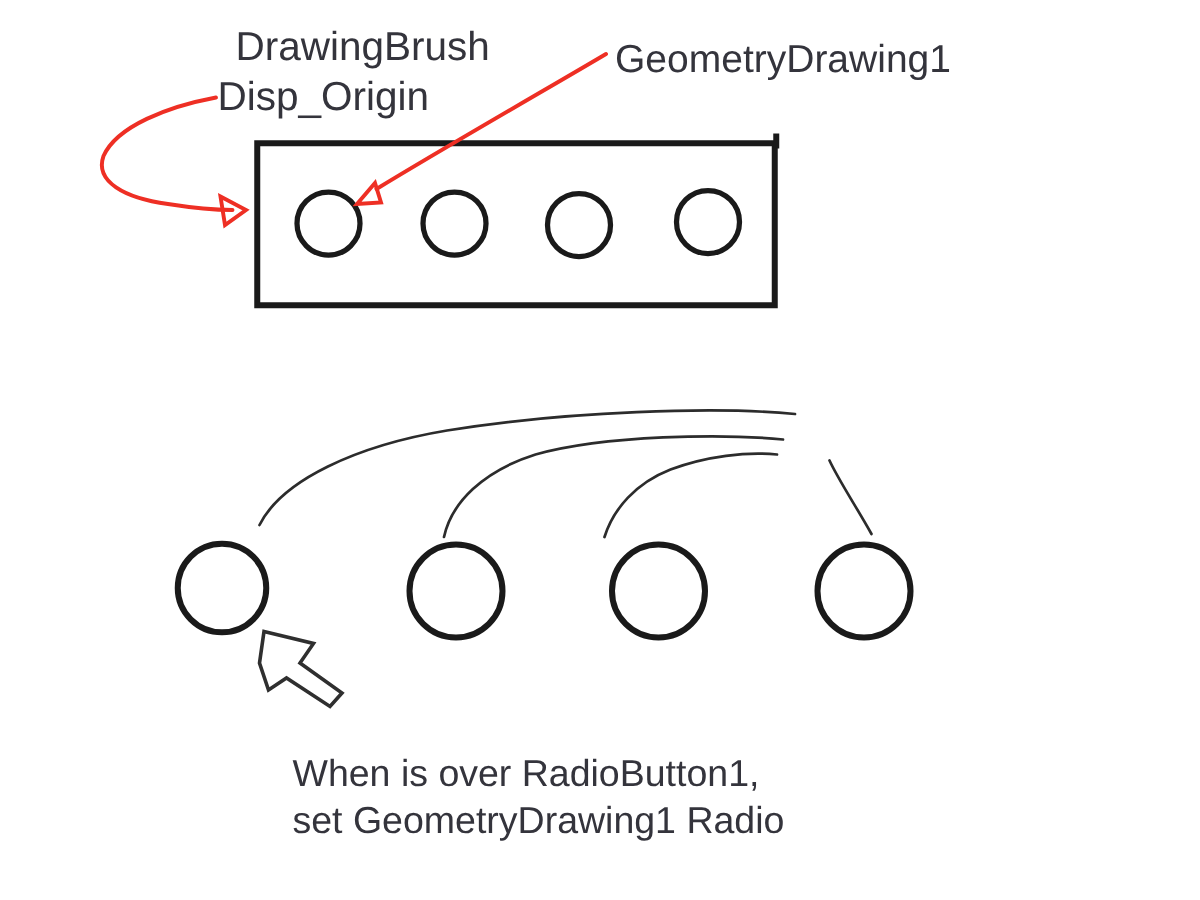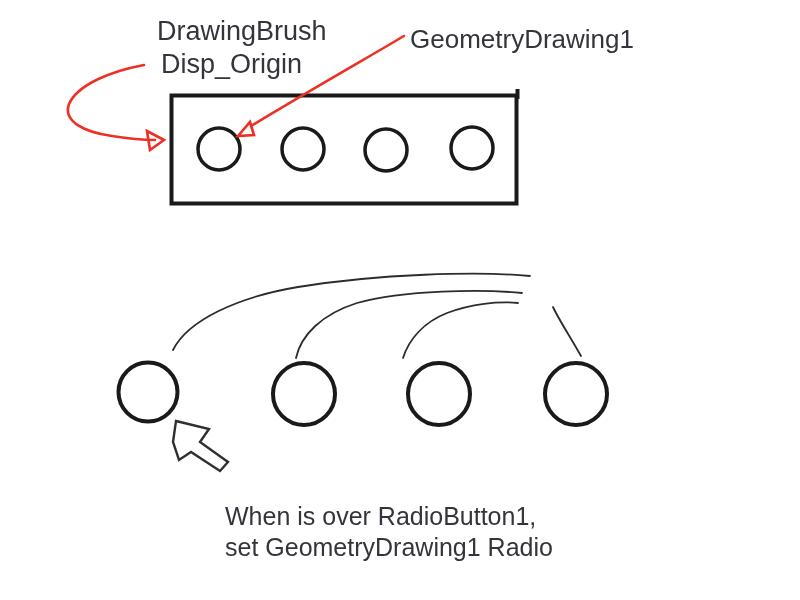--- a/index.html
+++ b/index.html
@@ -26,24 +26,24 @@
     white-space: nowrap;
     -webkit-user-select: none;
     user-select: none;
   }
   .lbl-big   { font-size: 27px; line-height: 32px; }
   .lbl-med   { font-size: 26px; line-height: 30px; }
   .lbl-radio { font-size: 25px; line-height: 28px; }
   .lbl-note  { font-size: 25px; line-height: 31px; }
 
   #drawingbrush-label { left: 157px; top: 15px; }
-  #disporigin-label   { left: 161px; top: 48px; }
+  #disporigin-label   { left: 145px; top: 48px; }
   #geometry-label     { left: 410px; top: 24px; }
   #radiobuttons-label { left: 537px; top: 276px; }
-  #note-text          { left: 195px; top: 501px; margin-left: 30px; }
+  #note-text          { left: 195px; top: 501px; }
 
   .ink-shape   { stroke: #1a1a1a; fill: none; }
   .thin-line   { stroke: #2c2c2c; fill: none; stroke-width: 1.8px; stroke-linecap: round; }
   .red-line    { stroke: #ee2f24; fill: none; stroke-width: 2.6px; stroke-linecap: round; }
   .cursor-fill { stroke: #2f2f2f; fill: #ffffff; stroke-width: 2.4px; }
 </style>
 </head>
 <body>
 
 <div id="canvas">

